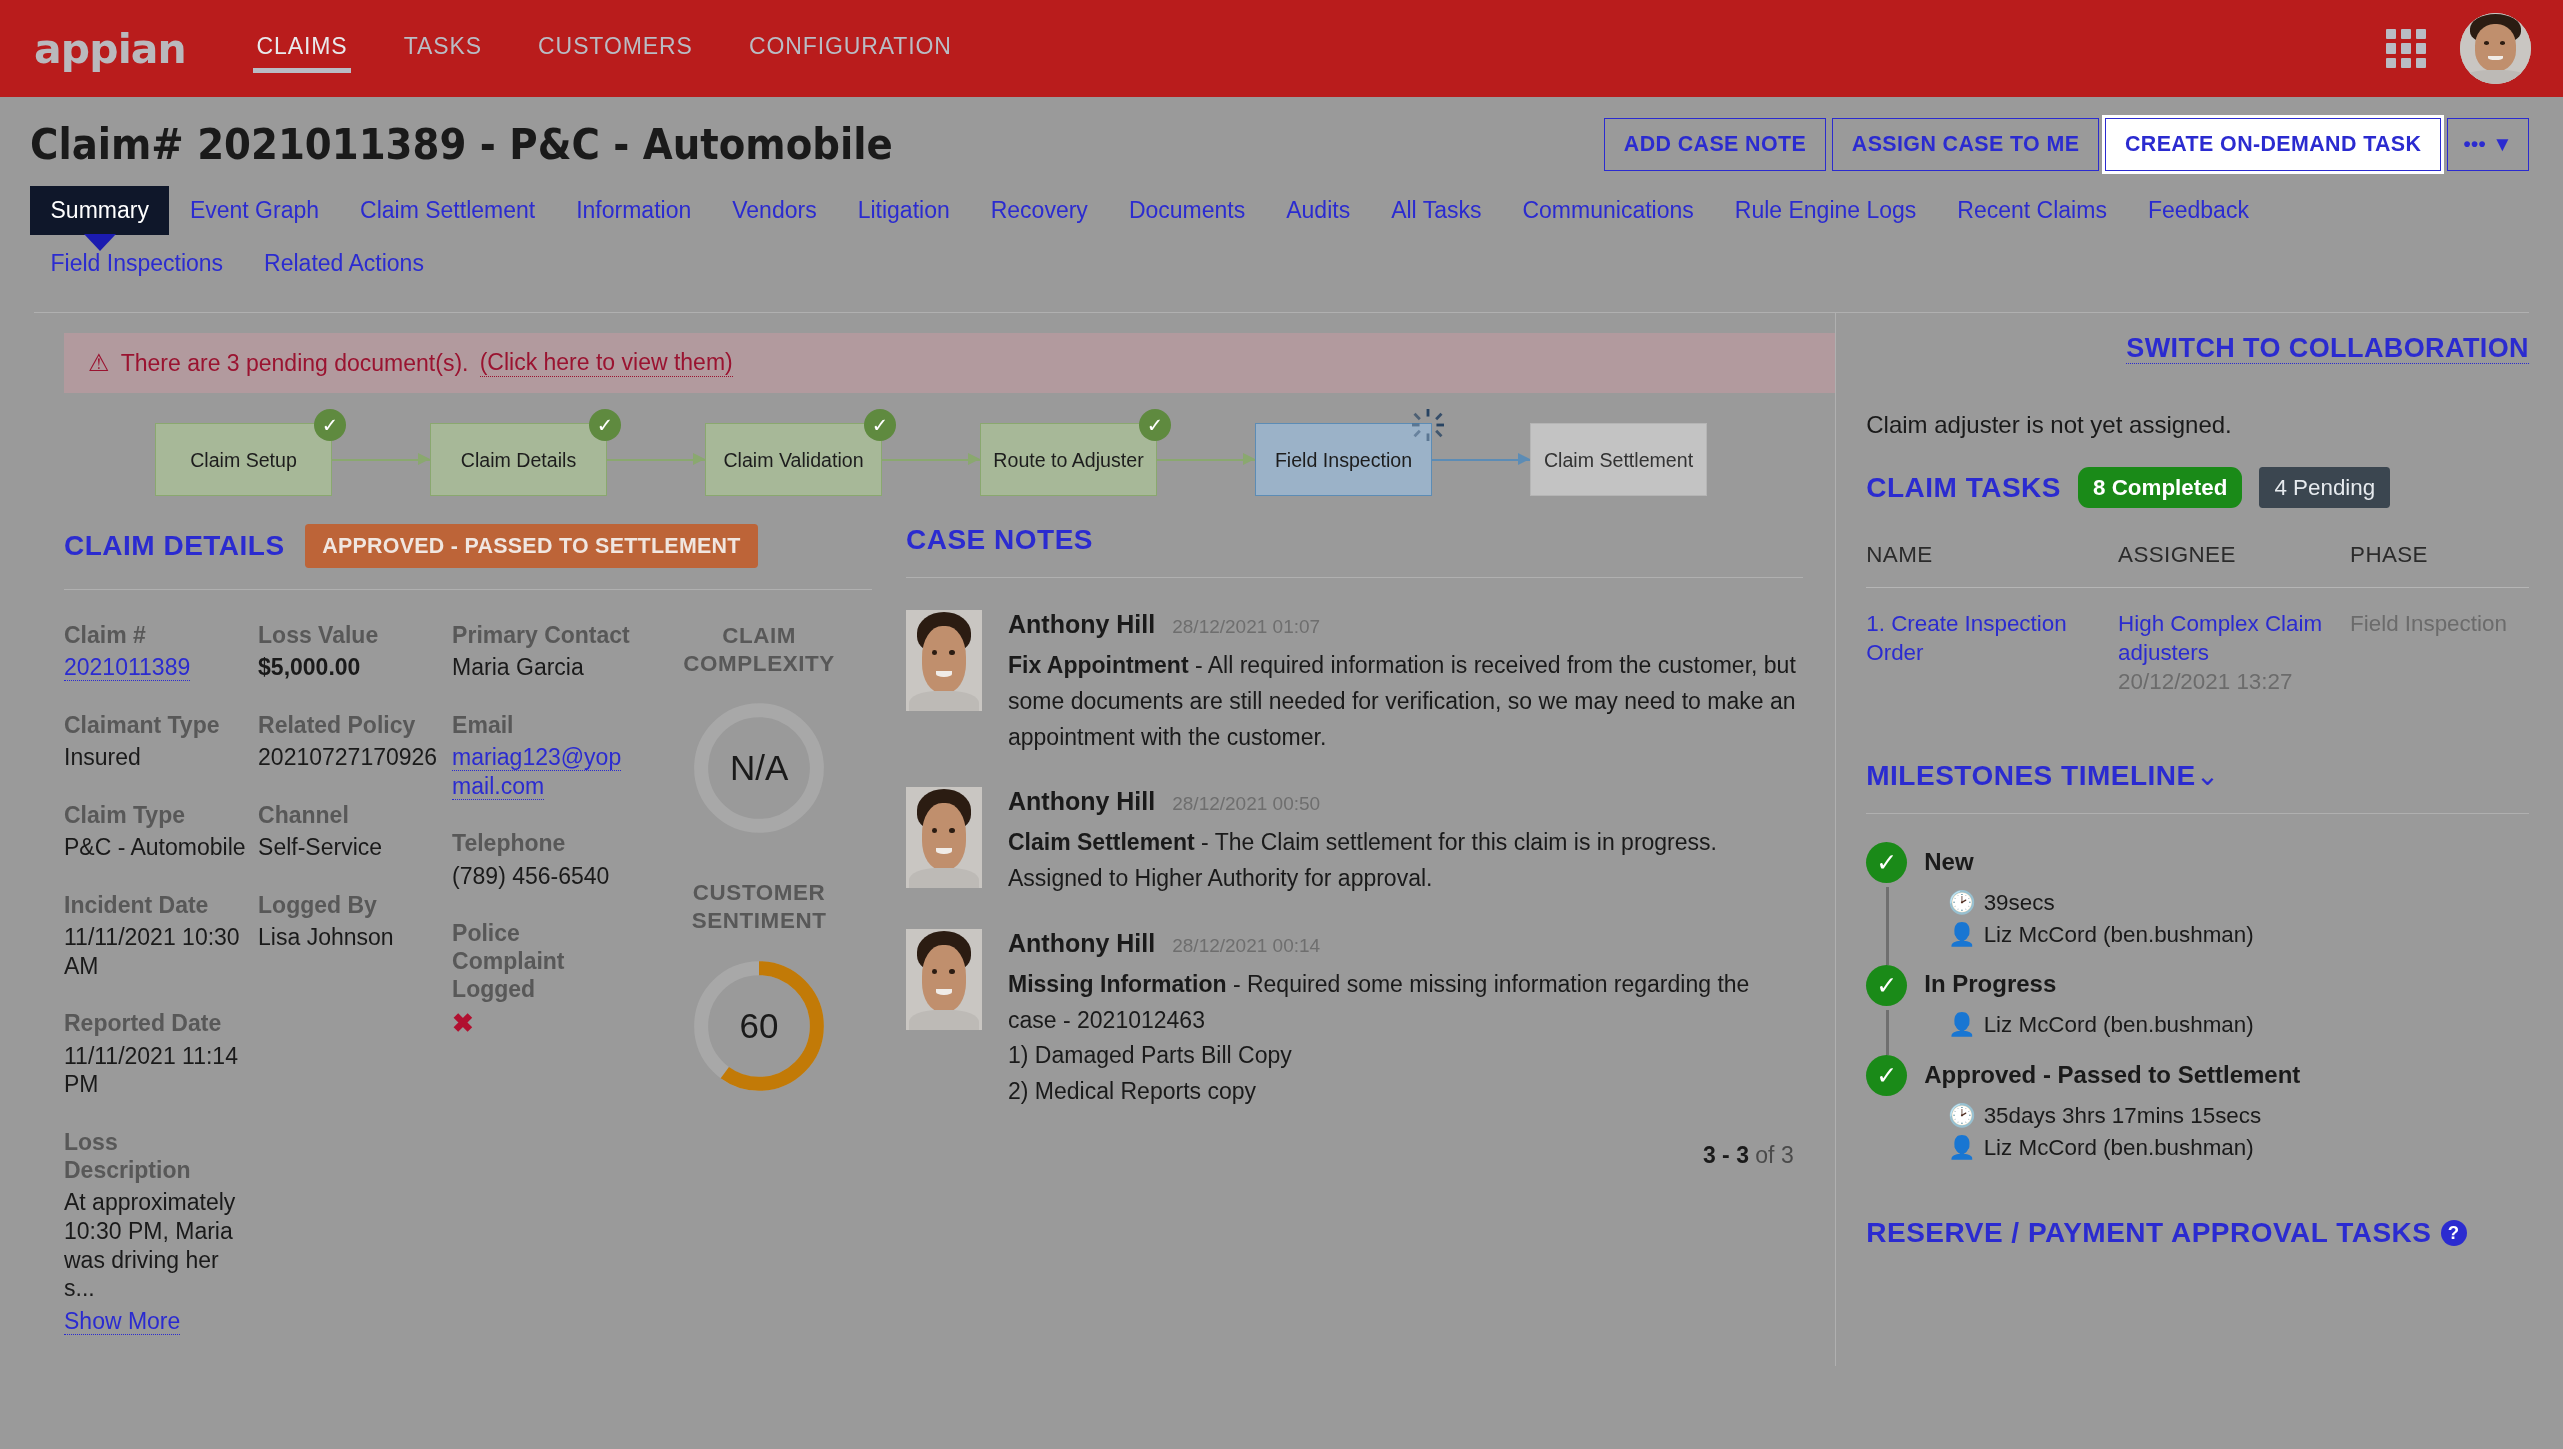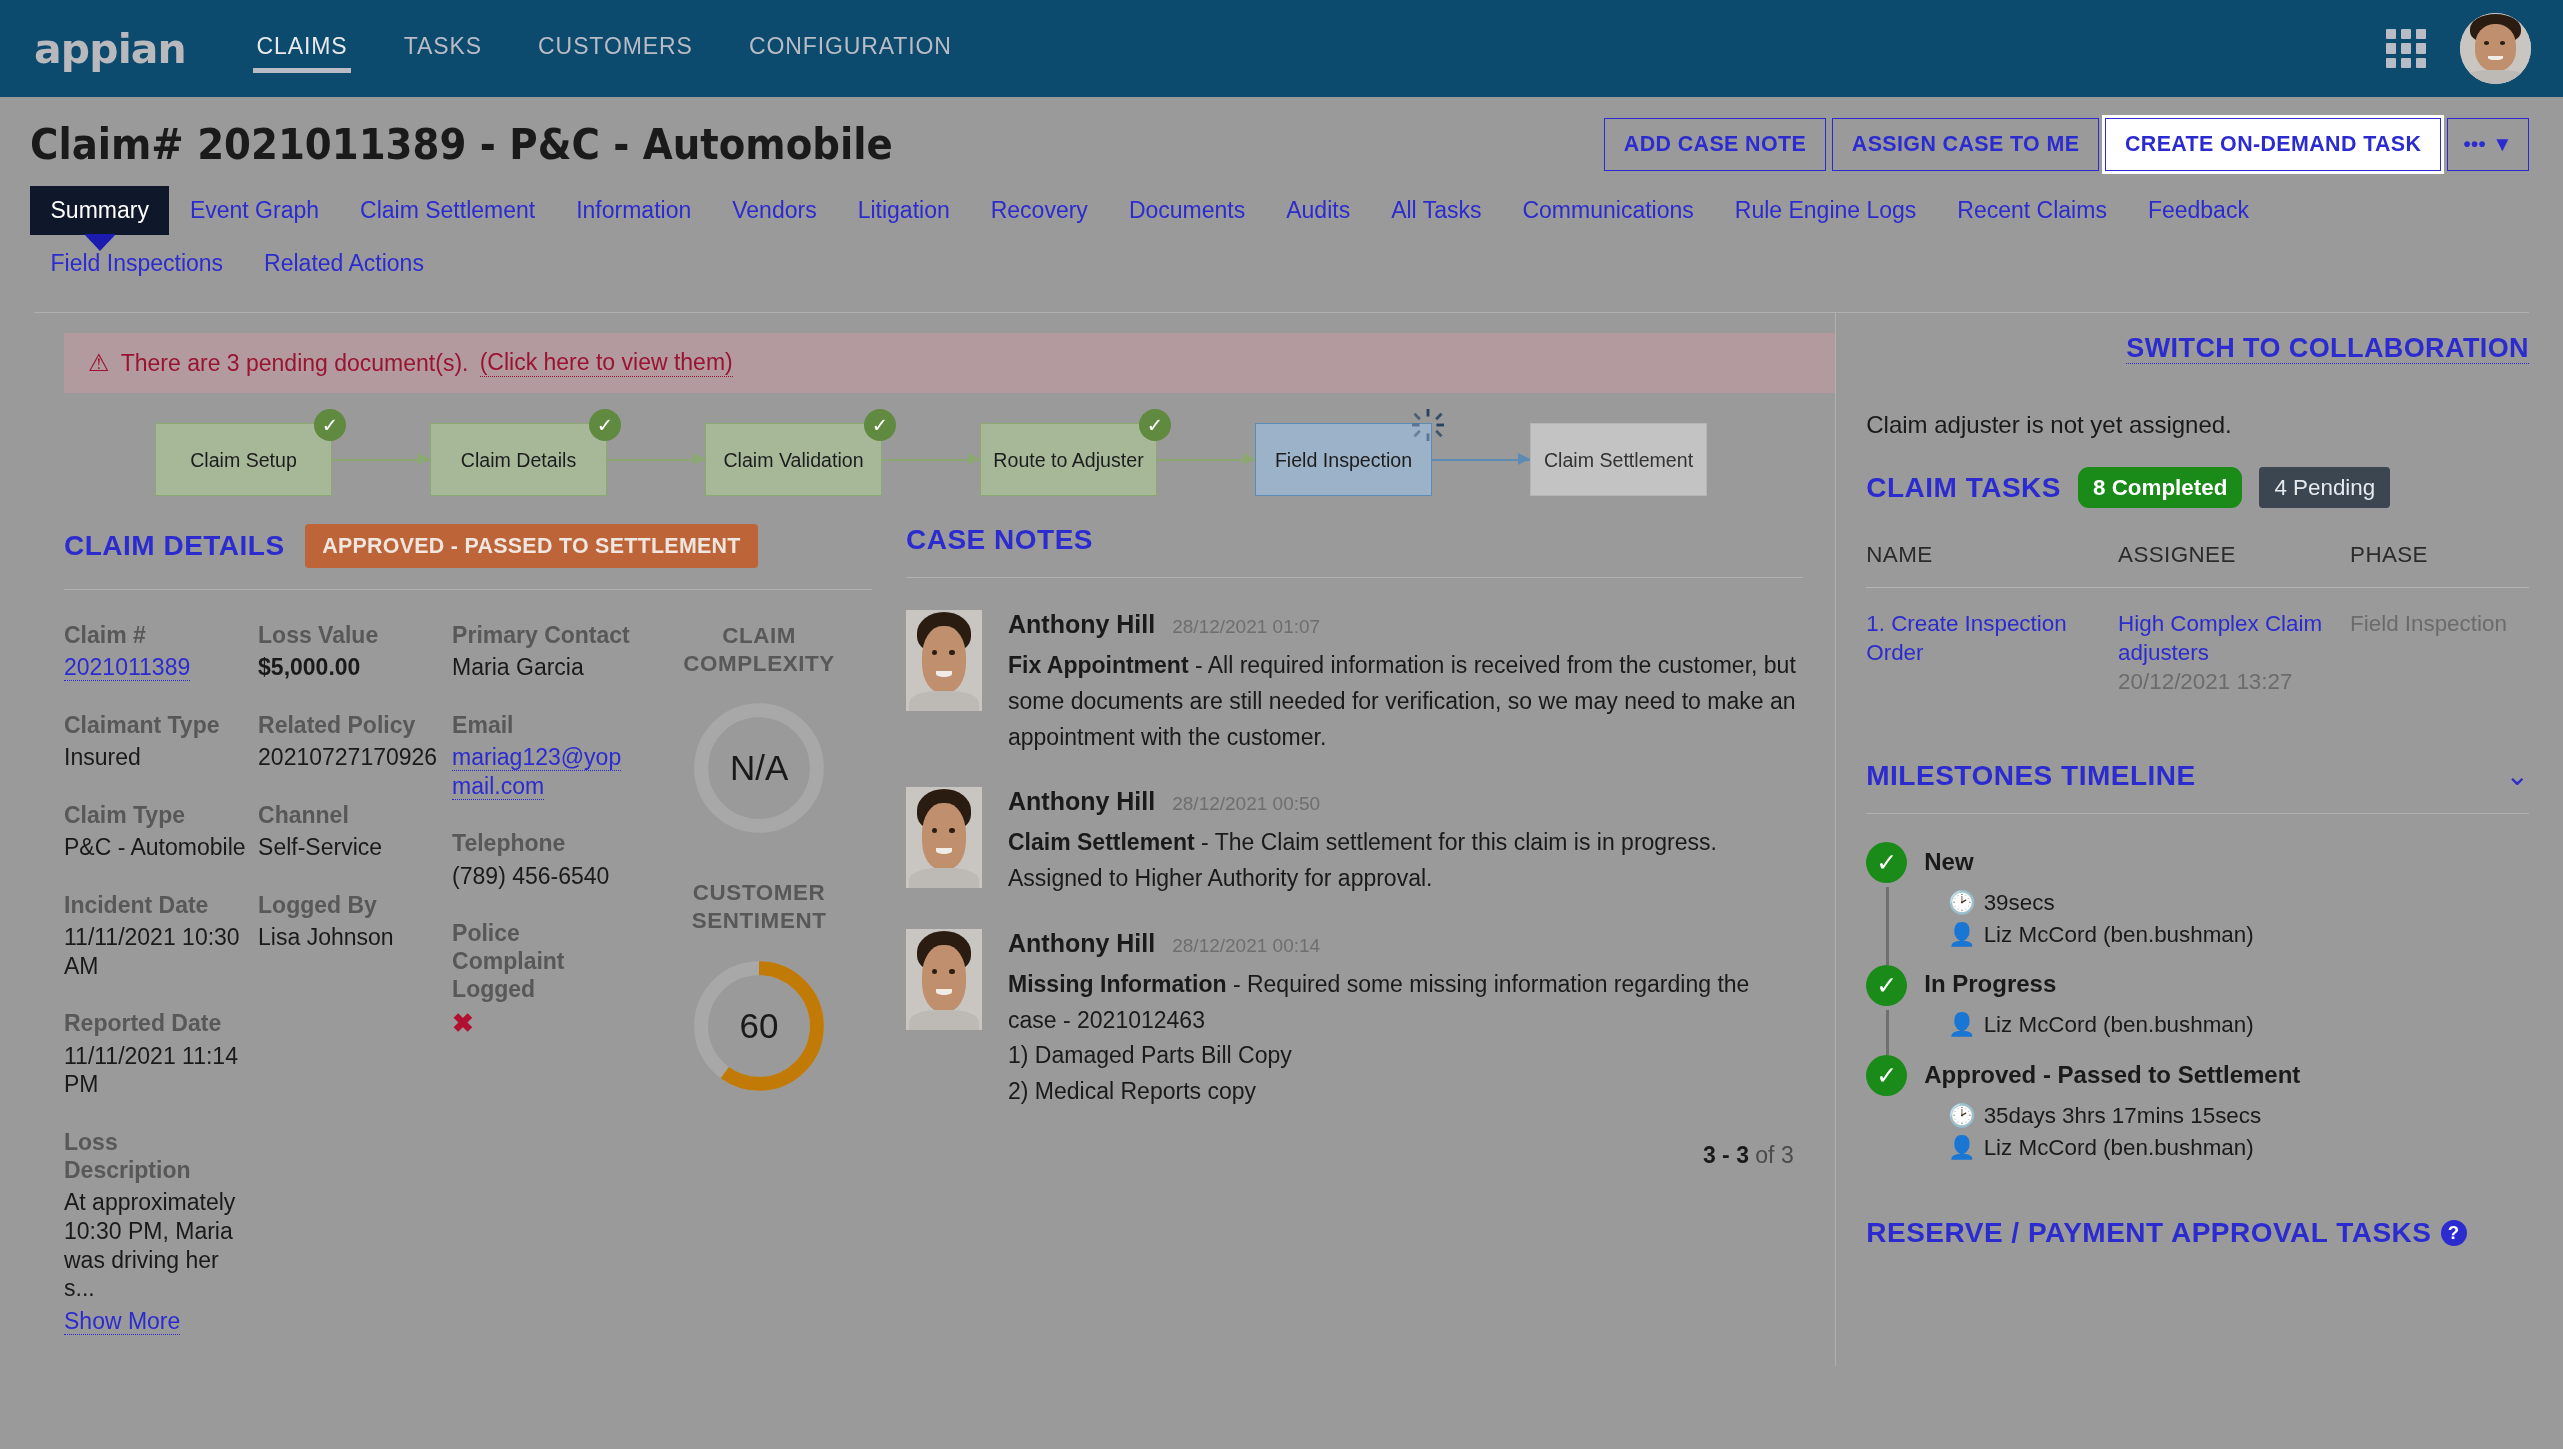--- a/index.html
+++ b/index.html
@@ -5,21 +5,21 @@
   * { box-sizing: border-box; margin: 0; padding: 0; }
   html, body {
     width: 2563px; height: 1449px;
     font-family: "Liberation Sans", sans-serif;
     background: #9a9a9a;
     overflow: hidden;
   }
 
   
   .topnav {
-    height: 97px; background: #0c4a6e;
+    height: 97px; background: #b91c1c;
     display: flex; align-items: center; padding: 0 34px;
     position: relative;
   }
   .brand {
     font-size: 41px; font-weight: bold; color: #b9b9bd;
     letter-spacing: -0.9px; margin-right: 65px;
     font-family: "DejaVu Sans", sans-serif;
   }
   .navitems { display: flex; align-items: center; gap: 45px; }
   .navitem {
@@ -181,21 +181,21 @@
   .tasks-head { display: flex; align-items: center; gap: 17px; margin-top: 28px; }
   .badge-green { background: #1a8a18; color: #ffffff; font-size: 22.4px; padding: 7.5px 15px; border-radius: 11px; font-weight: bold; }
   .badge-dark { background: #3b4650; color: #e6eaee; font-size: 22.4px; padding: 7.5px 15px; border-radius: 3.7px; }
   .ttable { width: 100%; margin-top: 34px; border-collapse: collapse; }
   .ttable th { text-align: left; font-size: 22.4px; color: #2b2b2b; font-weight: normal;
     padding: 0 0 18.6px 0; letter-spacing: 0.4px; }
   .ttable td { font-size: 22.4px; padding: 20.5px 9.3px 20.5px 0; vertical-align: top; border-top: 1.9px solid #b5b5b5; line-height: 1.3; }
   .ttable td a { color: #2b2bd0; text-decoration: none; cursor: pointer; }
   .ttable .muted { color: #6b6b6b; }
 
-  .ms-head { display: flex; align-items: center; justify-content: space-between; margin-top: 43px; }
+  .ms-head { display: flex; align-items: center; justify-content: flex-start; margin-top: 43px; }
   .ms-title { color: #2b2bd0; font-size: 28px; font-weight: bold; letter-spacing: 0.5px; }
   .chev { color: #2b2bd0; font-size: 28px; cursor: pointer; }
   .ms-list { margin-top: 28px; }
   .ms-item { position: relative; padding-left: 58px; padding-bottom: 13px; }
   .ms-item .tick {
     position: absolute; left: 0; top: 0; width: 41px; height: 41px; border-radius: 50%;
     background: #1a8a18; color: #fff; font-size: 25px; display: flex;
     align-items: center; justify-content: center;
   }
   .ms-item .vline { position: absolute; left: 19.6px; top: 45px; bottom: 0; width: 2.8px; background: #6f6f6f; }

